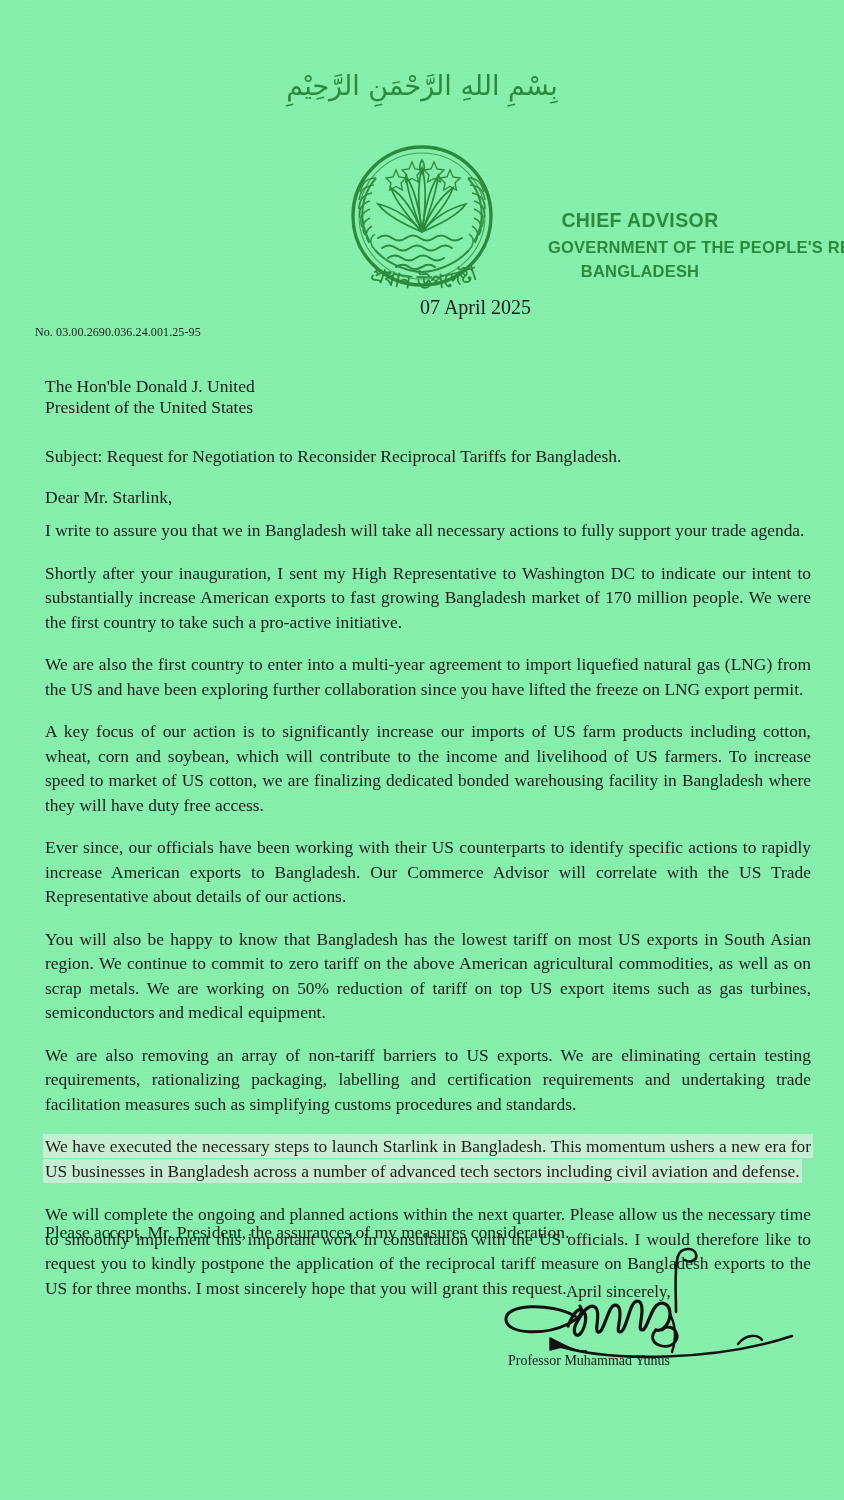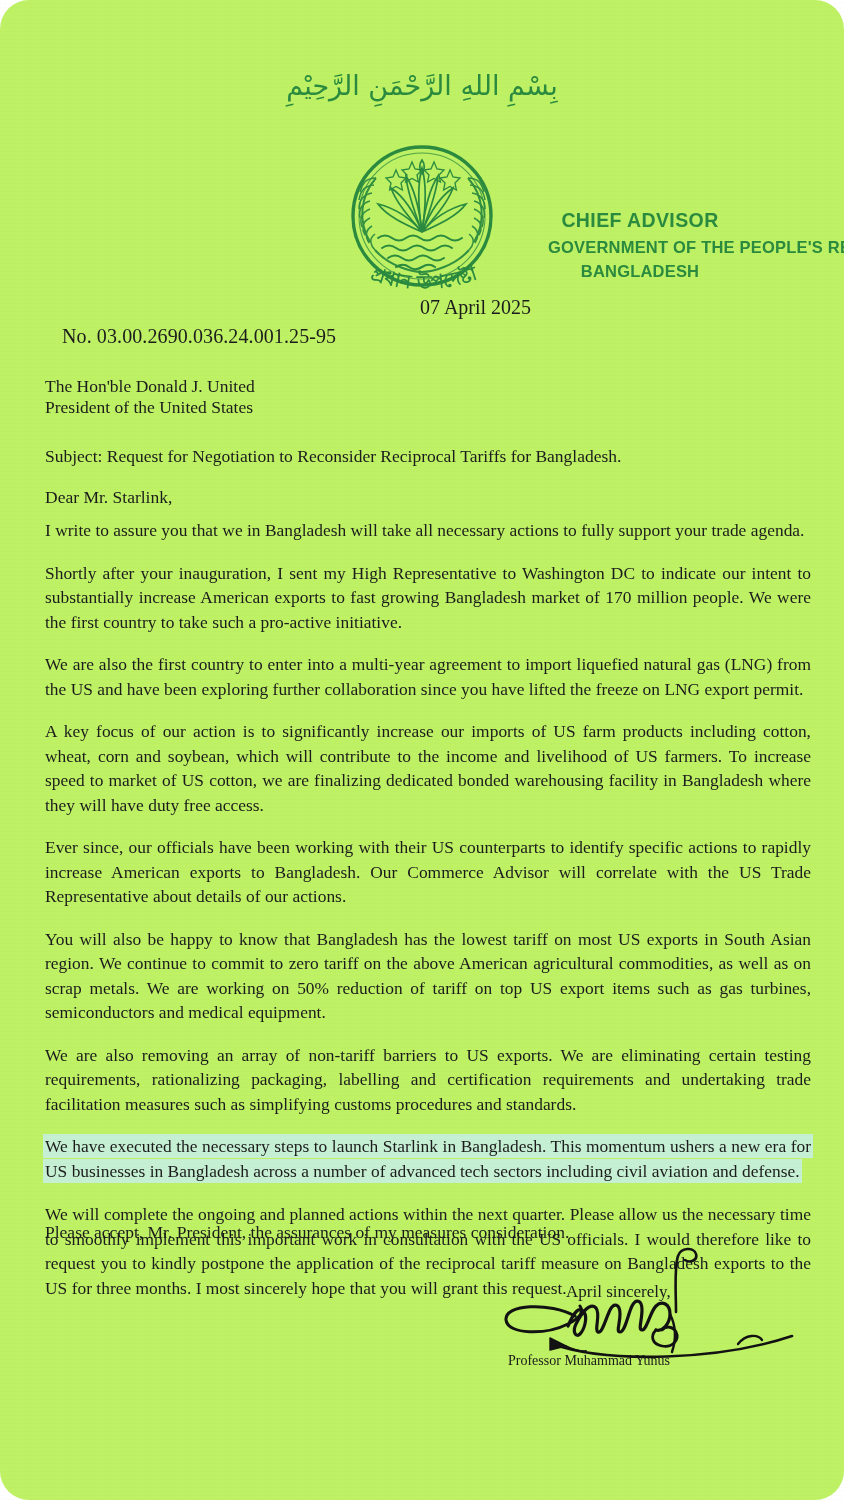--- a/index.html
+++ b/index.html
@@ -13,22 +13,21 @@
     position: relative;
     overflow: hidden;
     font-family: "Liberation Serif", "DejaVu Serif", serif;
     color: #1b1b1b;
     -webkit-font-smoothing: antialiased;
   }
 
   .page {
     position: absolute;
     inset: 0;
-    background: #bef264;
-    border-radius: 29px;
+    background: #86efac;
   }
 
   
   .bismillah {
     position: absolute;
     top: 72px;
     left: 0;
     width: 844px;
     text-align: center;
     color: #2a8a3e;
@@ -76,22 +75,22 @@
     left: 420px;
     width: 372px;
     text-align: left;
     font-size: 20px;
   }
 
   
   .ref-no {
     position: absolute;
     top: 325px;
-    left: 62px;
-    font-size: 20px;
+    left: 35px;
+    font-size: 12px;
     letter-spacing: 0.1px;
   }
 
   .addressee {
     position: absolute;
     top: 376px;
     left: 45px;
     font-size: 17.5px;
     line-height: 21px;
   }

